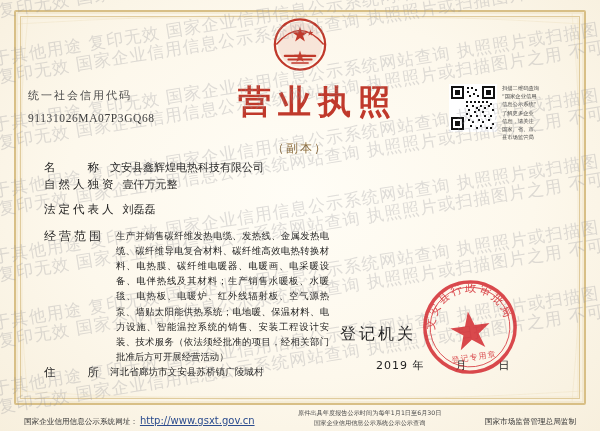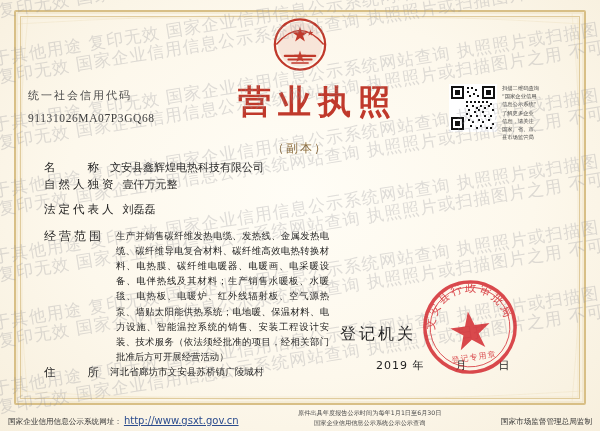--- a/index.html
+++ b/index.html
@@ -172,21 +172,21 @@
     opacity:0.82;
   }
   
   .footer {
     position:absolute;
     left:0; right:0; bottom:4px;
     z-index:2;
     display:flex;
     align-items:flex-end;
     justify-content:space-between;
-    padding:0 8px;
+    padding:0 24px;
     font-size:7.6px;
     color:#333;
   }
   .footer-left { display:flex; align-items:baseline; gap:2px; }
   .footer-url { color:#2a4b8d; text-decoration:underline; font-size:10px; }
   .footer-center { text-align:center; font-size:6.2px; line-height:1.5; color:#444; }
   .footer-right { font-size:7.6px; color:#333; }
 </style>
 </head>
 <body>

